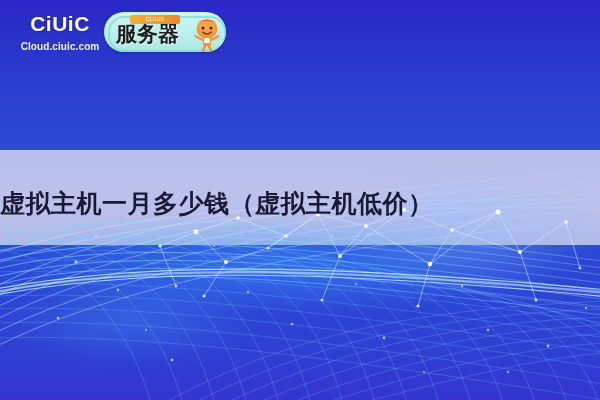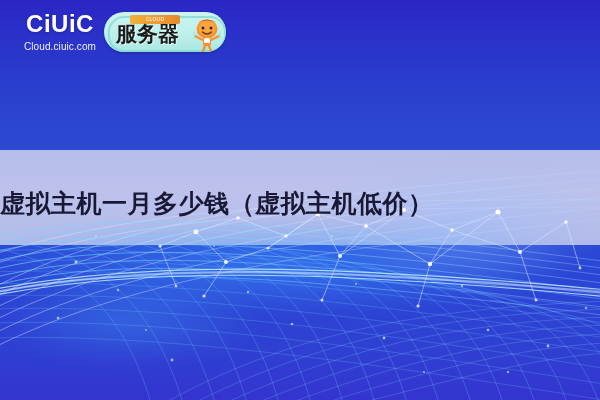--- a/index.html
+++ b/index.html
@@ -45,28 +45,28 @@
 
   
   .art{position:absolute;left:0;top:0;width:600px;height:400px;}
 
   
   .logo{
     position:absolute;left:14px;top:9px;width:92px;
     text-align:center;line-height:1;
   }
   .logo-word{
-    display:block;color:#ffffff;font-size:24px;font-weight:bold;
+    display:block;color:#ffffff;font-size:21px;font-weight:bold;
     letter-spacing:.5px;line-height:30px;
     text-shadow:0 1px 3px rgba(0,0,0,.20);
     text-align:center;
   }
   .logo-sub{
     display:block;color:#eef1ff;font-size:10px;line-height:13px;
-    margin-top:1px;letter-spacing:.1px;
+    margin-top:1px;letter-spacing:.1px;font-weight:bold;
   }
 
   
   .badge{
     position:absolute;left:104px;top:12px;width:122px;height:40px;
     border-radius:20px;
     background:linear-gradient(180deg,#cdf4f0 0%,#bdf0ea 55%,#a9e7e2 100%);
     box-shadow:0 1px 3px rgba(0,0,0,.25);
     overflow:hidden;
   }

